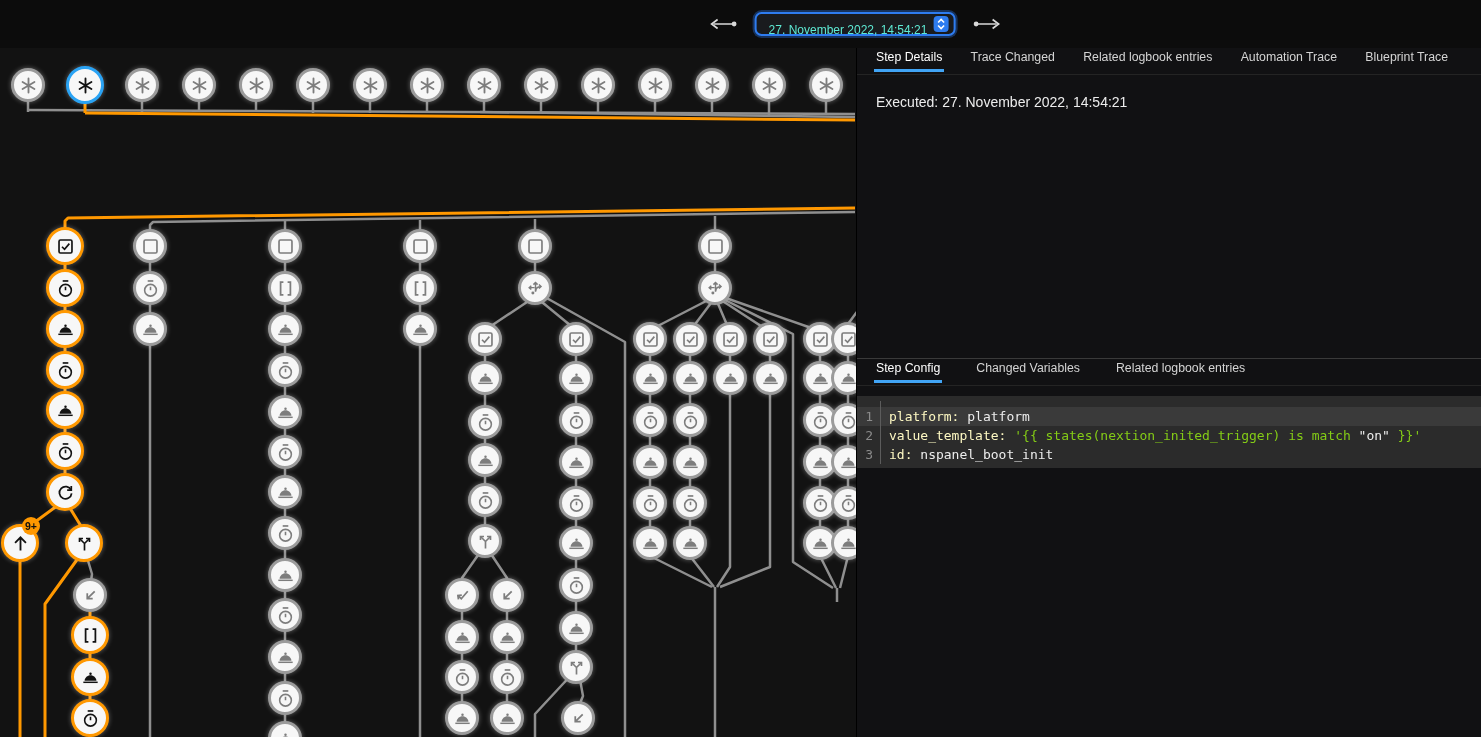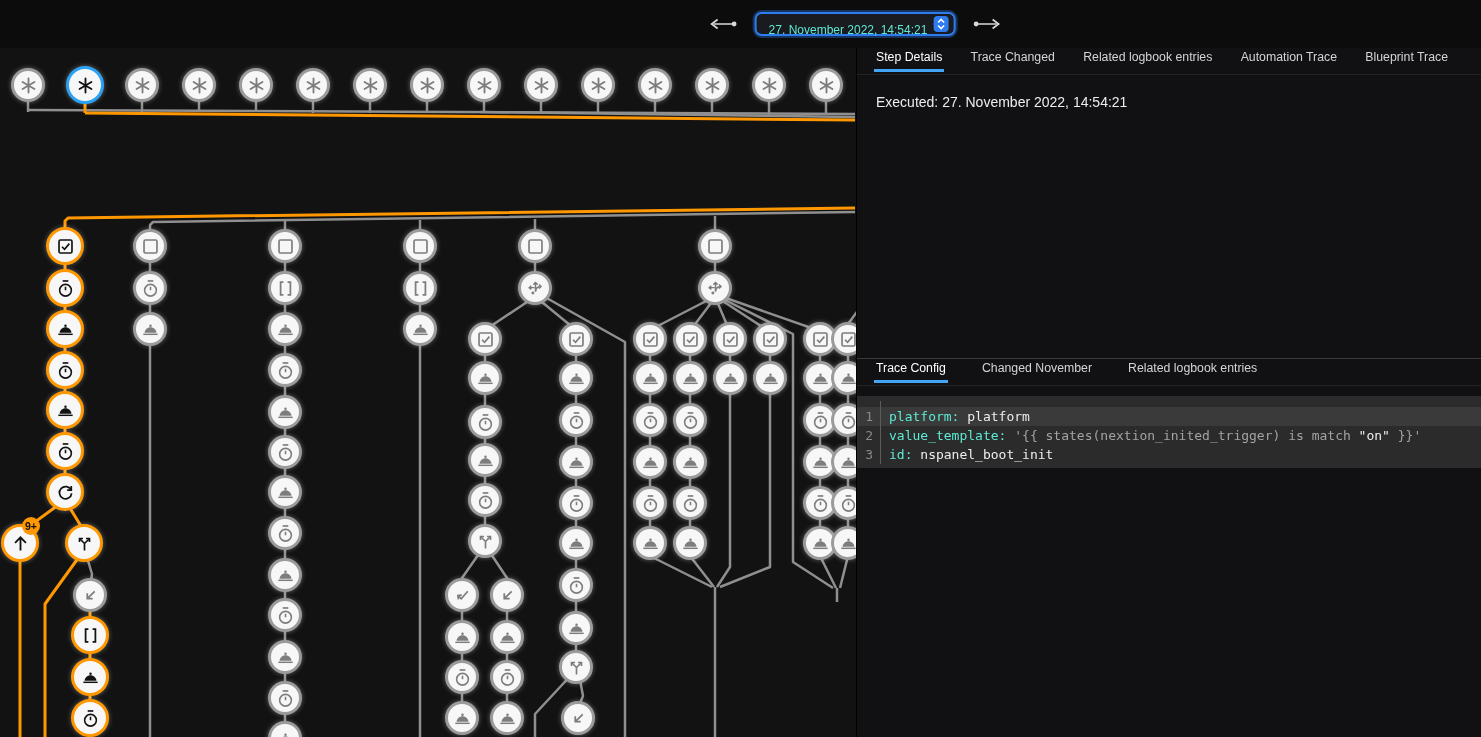--- a/index.html
+++ b/index.html
@@ -44,22 +44,22 @@
   .executed { margin:19px 0 4px 19px; color:#ededed; font-size:14px; }
 
   .bottom-card { position:absolute; left:0; top:310px; width:625px; border-top:1px solid #3a3a3a; }
   .codeblock { margin-top:10px; background:#2b2b2b; font-family:"DejaVu Sans Mono", monospace;
                font-size:13px; line-height:19px; padding:5px 0 4px 0; }
   .coderow { display:flex; }
   .coderow.hl { background:#3a3a3a; }
   .coderow .gut { width:24px; flex:0 0 24px; text-align:right; padding-right:7px; color:#8b8b8b;
                   border-right:1px solid #5c5c5c; user-select:none; }
   .coderow .src { padding-left:8px; white-space:pre; color:#ededed; }
-  .tok-key { color:#5eead4; }
-  .tok-str { color:#a3a3a3; }
+  .tok-key { color:#fef9c3; }
+  .tok-str { color:#84cc16; }
   .tok-plain { color:#ededed; }
   .code-pad { height:6px; border-right:1px solid #5c5c5c; width:24px; }
 </style>
 </head>
 <body>
 
 <div class="topbar">
   <div class="timeline-controls">
     <svg class="nav-arrow" viewBox="0 0 32 12">
       <line x1="7" y1="6" x2="26" y2="6" stroke="#d8d8d8" stroke-width="1.7"></line>
@@ -802,22 +802,22 @@
     <div class="tab">Trace Changed</div>
     <div class="tab">Related logbook entries</div>
     <div class="tab">Automation Trace</div>
     <div class="tab">Blueprint Trace</div>
   </div>
 
   <div class="executed">Executed: 27. November 2022, 14:54:21</div>
 
   <div class="bottom-card">
     <div class="tabsrow packed">
-      <div class="tab active">Trace Config</div>
-      <div class="tab">Changed November</div>
+      <div class="tab active">Step Config</div>
+      <div class="tab">Changed Variables</div>
       <div class="tab">Related logbook entries</div>
     </div>
     <div class="codeblock" id="codeblock">
       <div class="code-pad"></div>
     <div class="coderow hl">
           <span class="gut">1</span>
           <span class="src"><span class="tok-key">platform:</span><span class="tok-plain"> platform</span></span>
         </div>
         <div class="coderow">
           <span class="gut">2</span>

